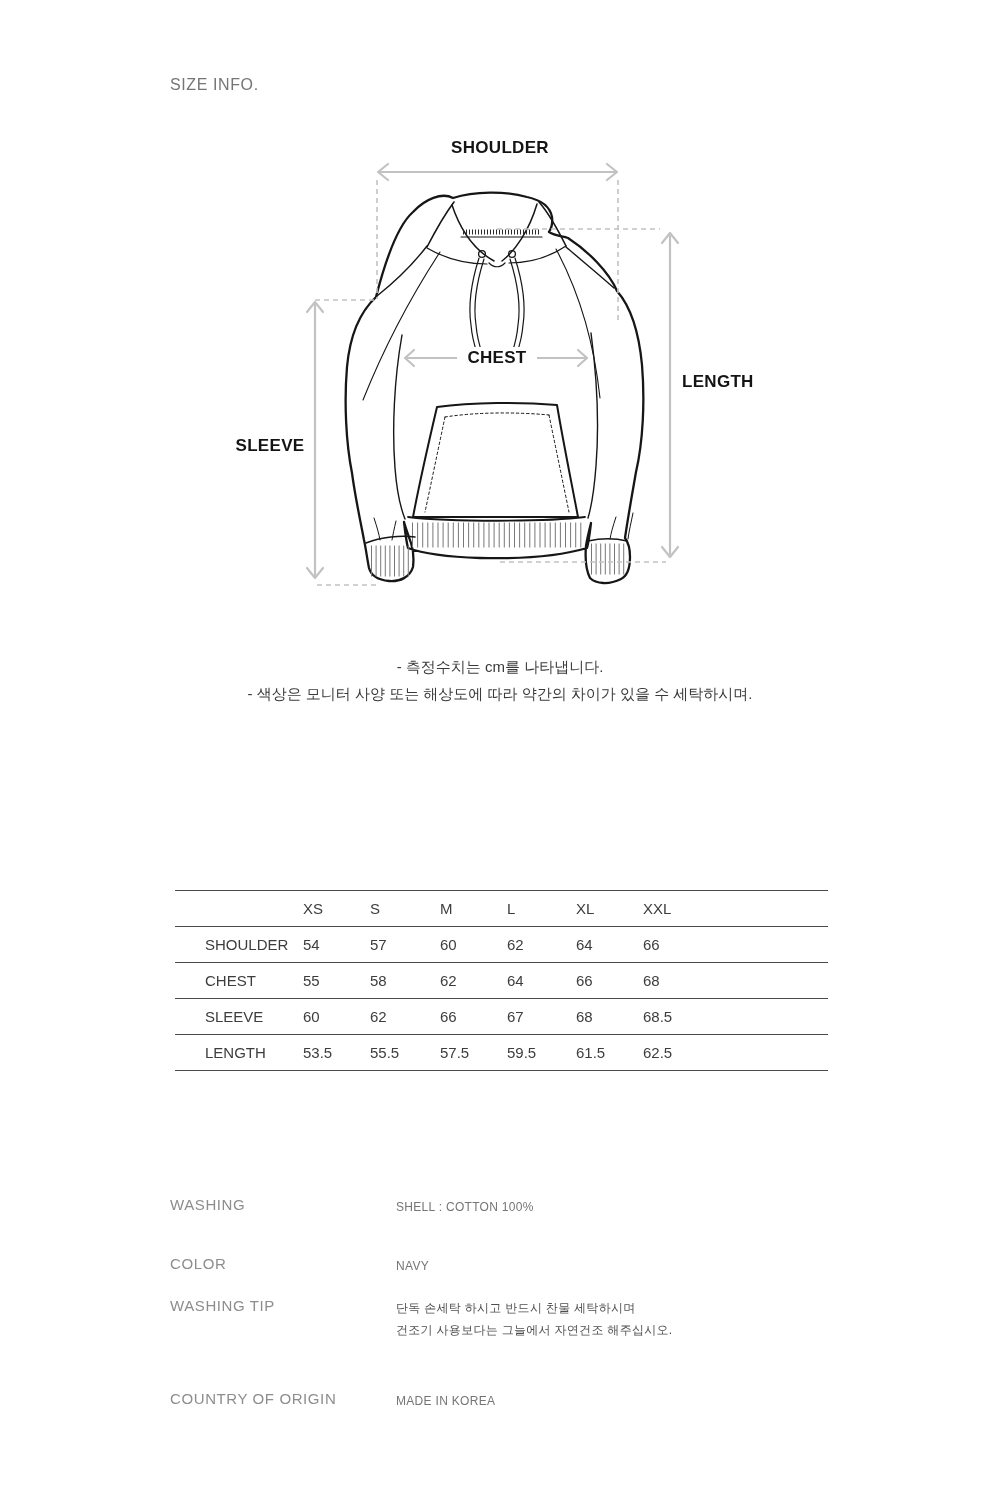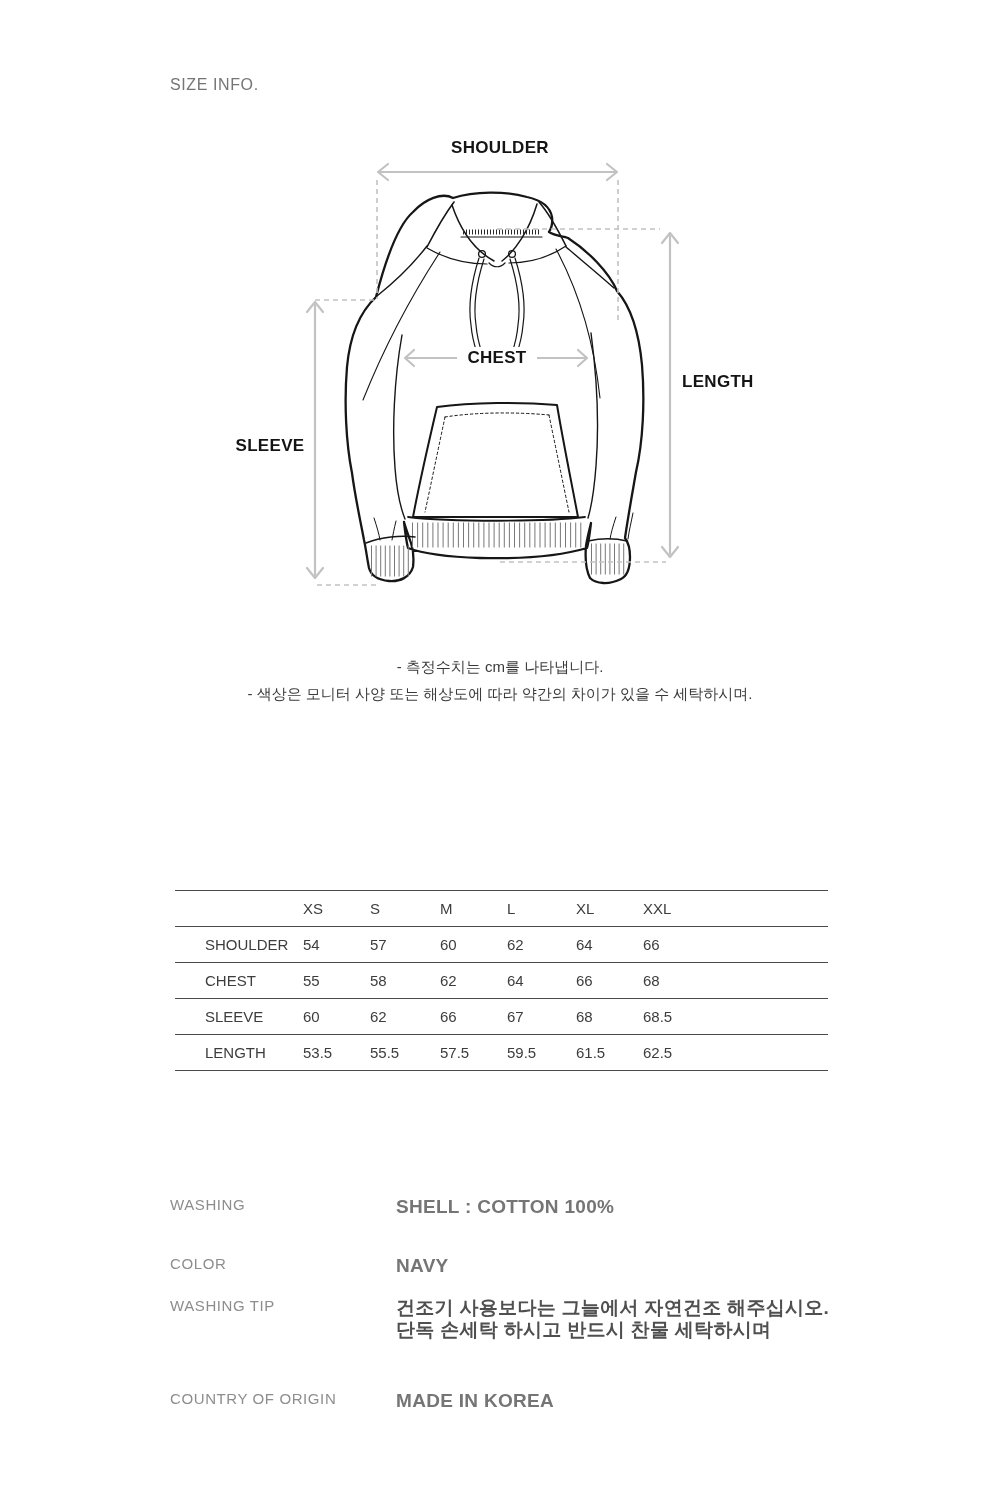--- a/index.html
+++ b/index.html
@@ -37,21 +37,21 @@
   .size-table th,.size-table td{
     height:35px;font-weight:normal;text-align:left;padding:0;vertical-align:middle;
   }
   .size-table .rowlabel{padding-left:30px;}
   
   .product-info{position:absolute;left:170px;top:1190px;width:700px;}
   .info-row{position:absolute;left:0;display:flex;}
   .info-label{
     width:226px;flex:none;font-size:15px;color:#8d8d8d;letter-spacing:0.6px;
   }
-  .info-value{font-size:19px;color:#757575;line-height:22px;letter-spacing:0.3px;font-weight:bold;}
+  .info-value{font-size:12px;color:#757575;line-height:22px;letter-spacing:0.3px;}
   .info-value .ko{color:#4f4f4f;}
   .r0{top:6px;}.r1{top:65px;}.r2{top:107px;}.r3{top:200px;justify-content:flex-end;}
 </style>
 </head>
 <body>
 
 <div class="page">
 
   <div class="page-title">SIZE INFO.</div>
 
@@ -241,22 +241,22 @@
       <div class="info-label">WASHING</div>
       <div class="info-value">SHELL : COTTON 100%</div>
     </div>
     <div class="info-row r1">
       <div class="info-label">COLOR</div>
       <div class="info-value">NAVY</div>
     </div>
     <div class="info-row r2">
       <div class="info-label">WASHING TIP</div>
       <div class="info-value">
+        <div class="ko">단독 손세탁 하시고 반드시 찬물 세탁하시며</div>
         <div class="ko">건조기 사용보다는 그늘에서 자연건조 해주십시오.</div>
-        <div class="ko">단독 손세탁 하시고 반드시 찬물 세탁하시며</div>
       </div>
     </div>
     <div class="info-row r3">
       <div class="info-label">COUNTRY OF ORIGIN</div>
       <div class="info-value">MADE IN KOREA</div>
     </div>
   </div>
 
 </div>
 

